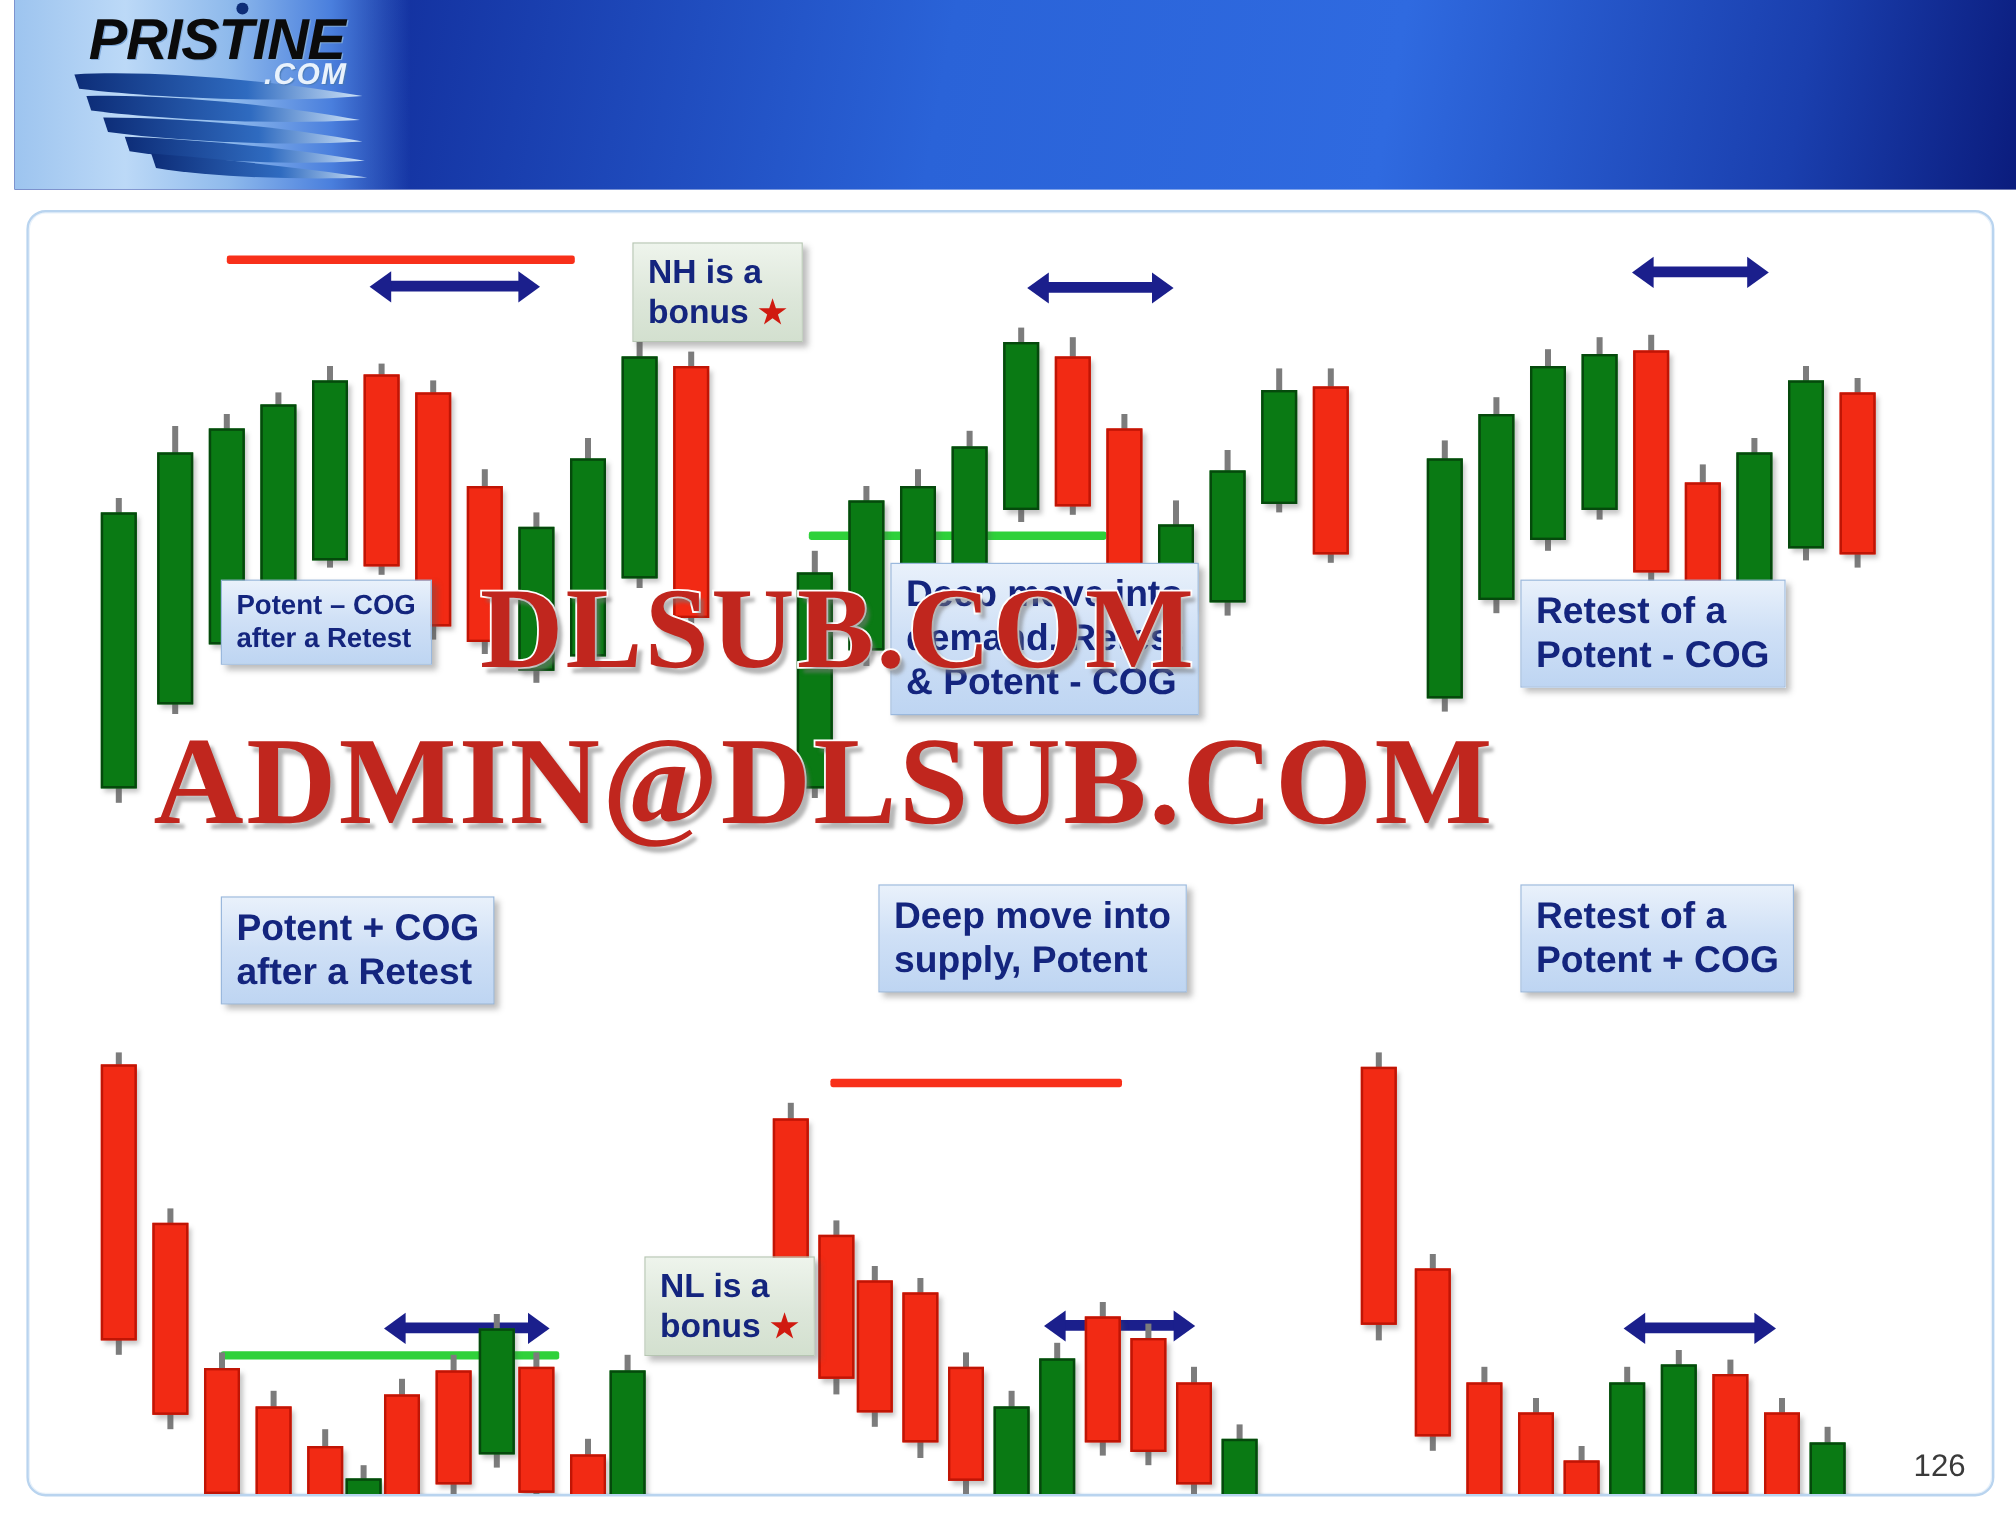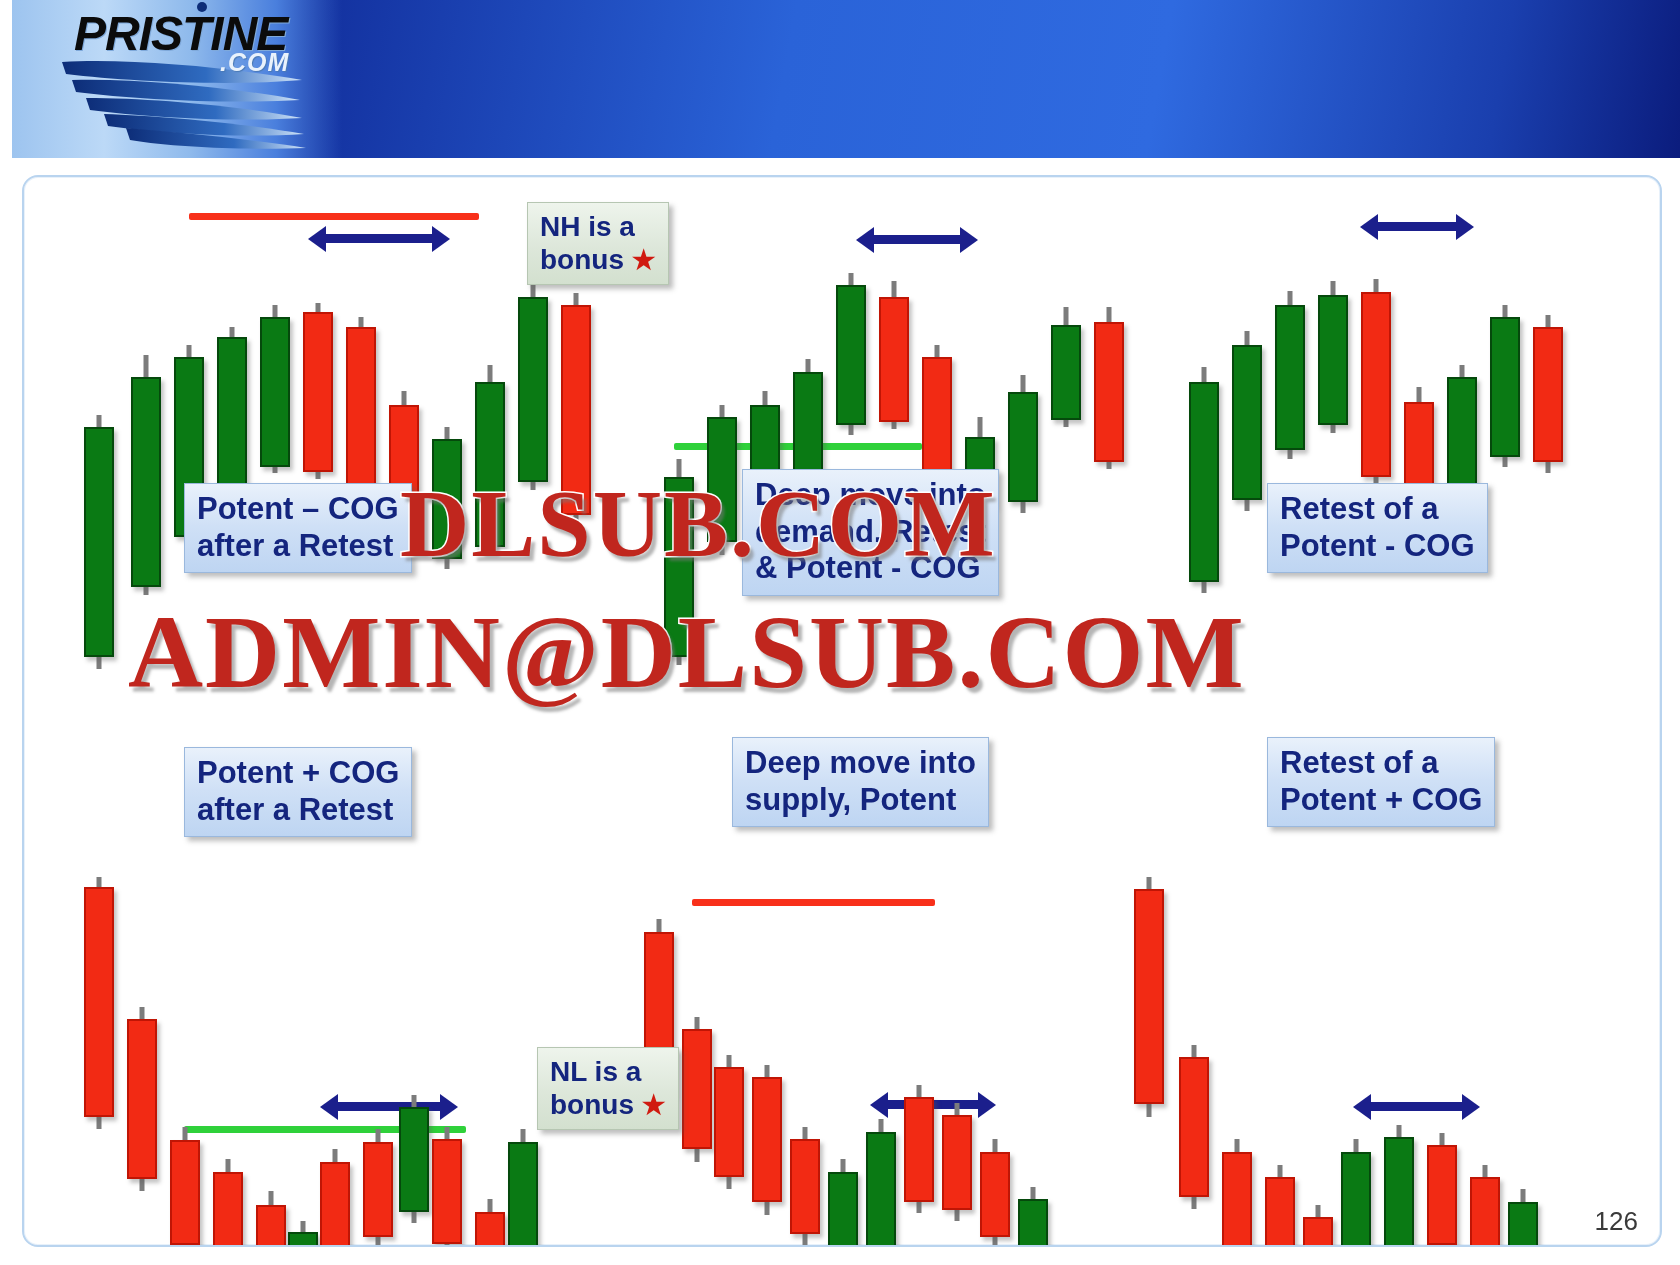--- a/index.html
+++ b/index.html
@@ -399,21 +399,21 @@
         <div class="wick" style="top: 0px; height: 94px;"></div>
         <div class="body" style="top: 13px; height: 70px;"></div>
       </div>
     </div>
 
   <div class="callout mint" style="left:503px;top:25px;font-size:28px;">
     <span class="ln">NH is a</span>
     <span class="ln"><span>bonus</span> <span class="star">★</span></span>
   </div>
 
-  <div class="callout blue" style="left:160px;top:306px;font-size:31px;">
+  <div class="callout blue" style="left:160px;top:306px;font-size:23px;">
     <span class="ln">Potent – COG</span>
     <span class="ln">after a Retest</span>
   </div>
 
   <div class="callout blue" style="left:718px;top:292px;font-size:31px;">
     <span class="ln">Deep move into</span>
     <span class="ln">demand, Retest</span>
     <span class="ln">&amp; Potent - COG</span>
   </div>
 

